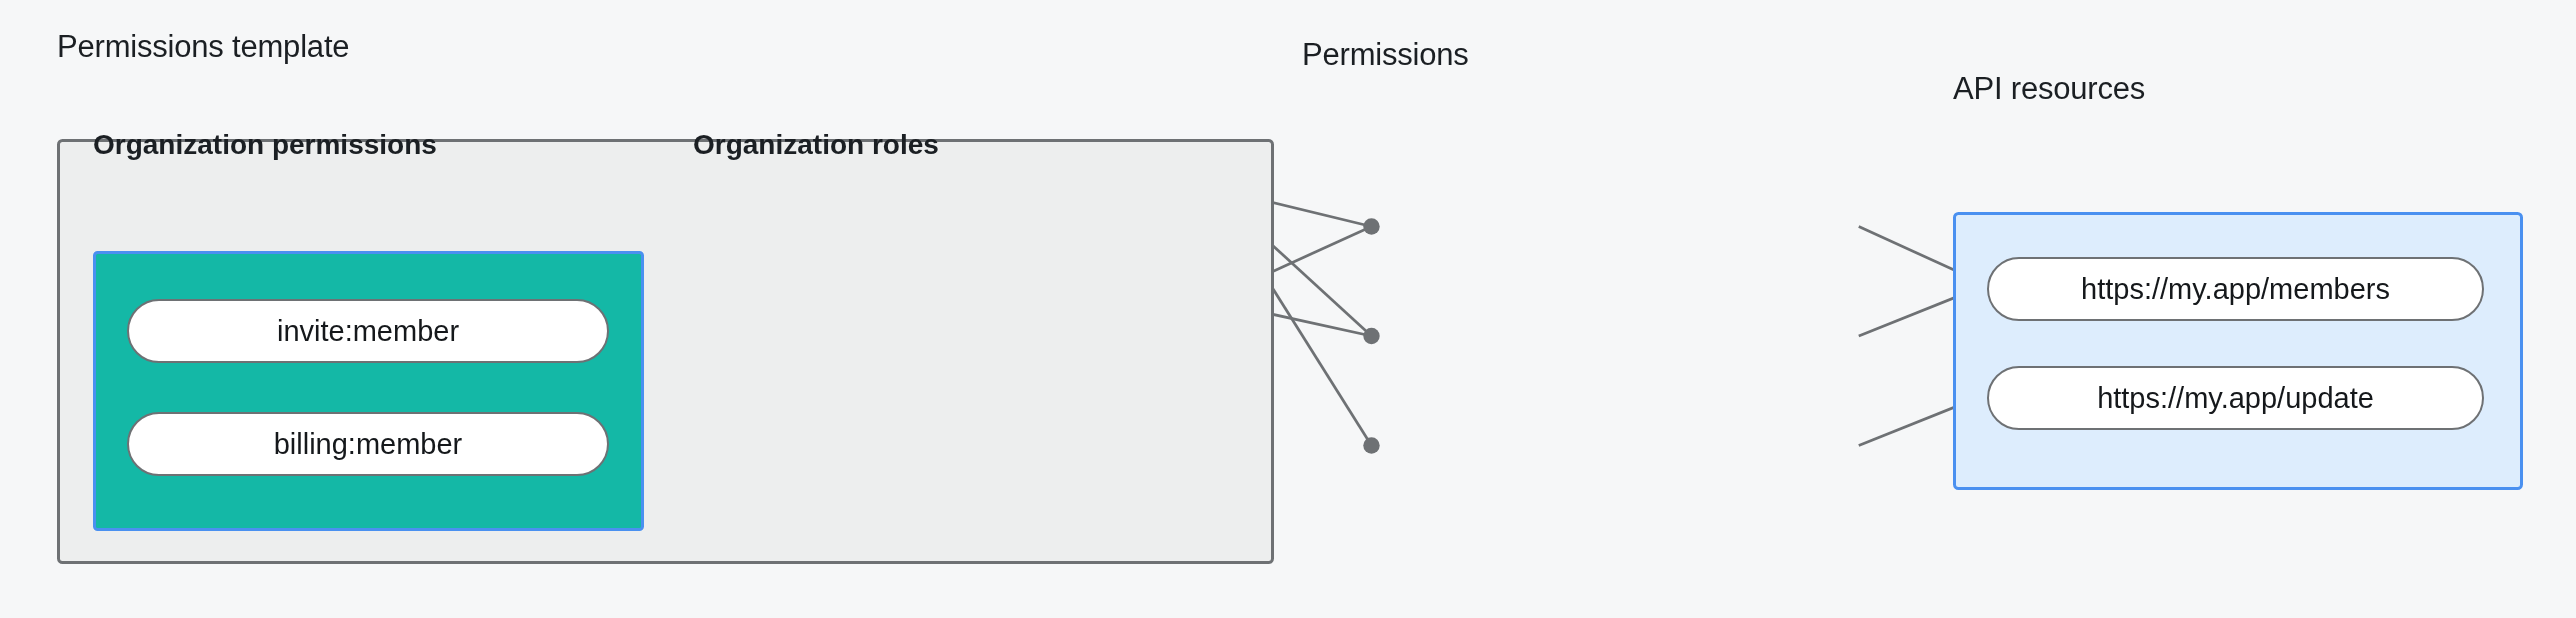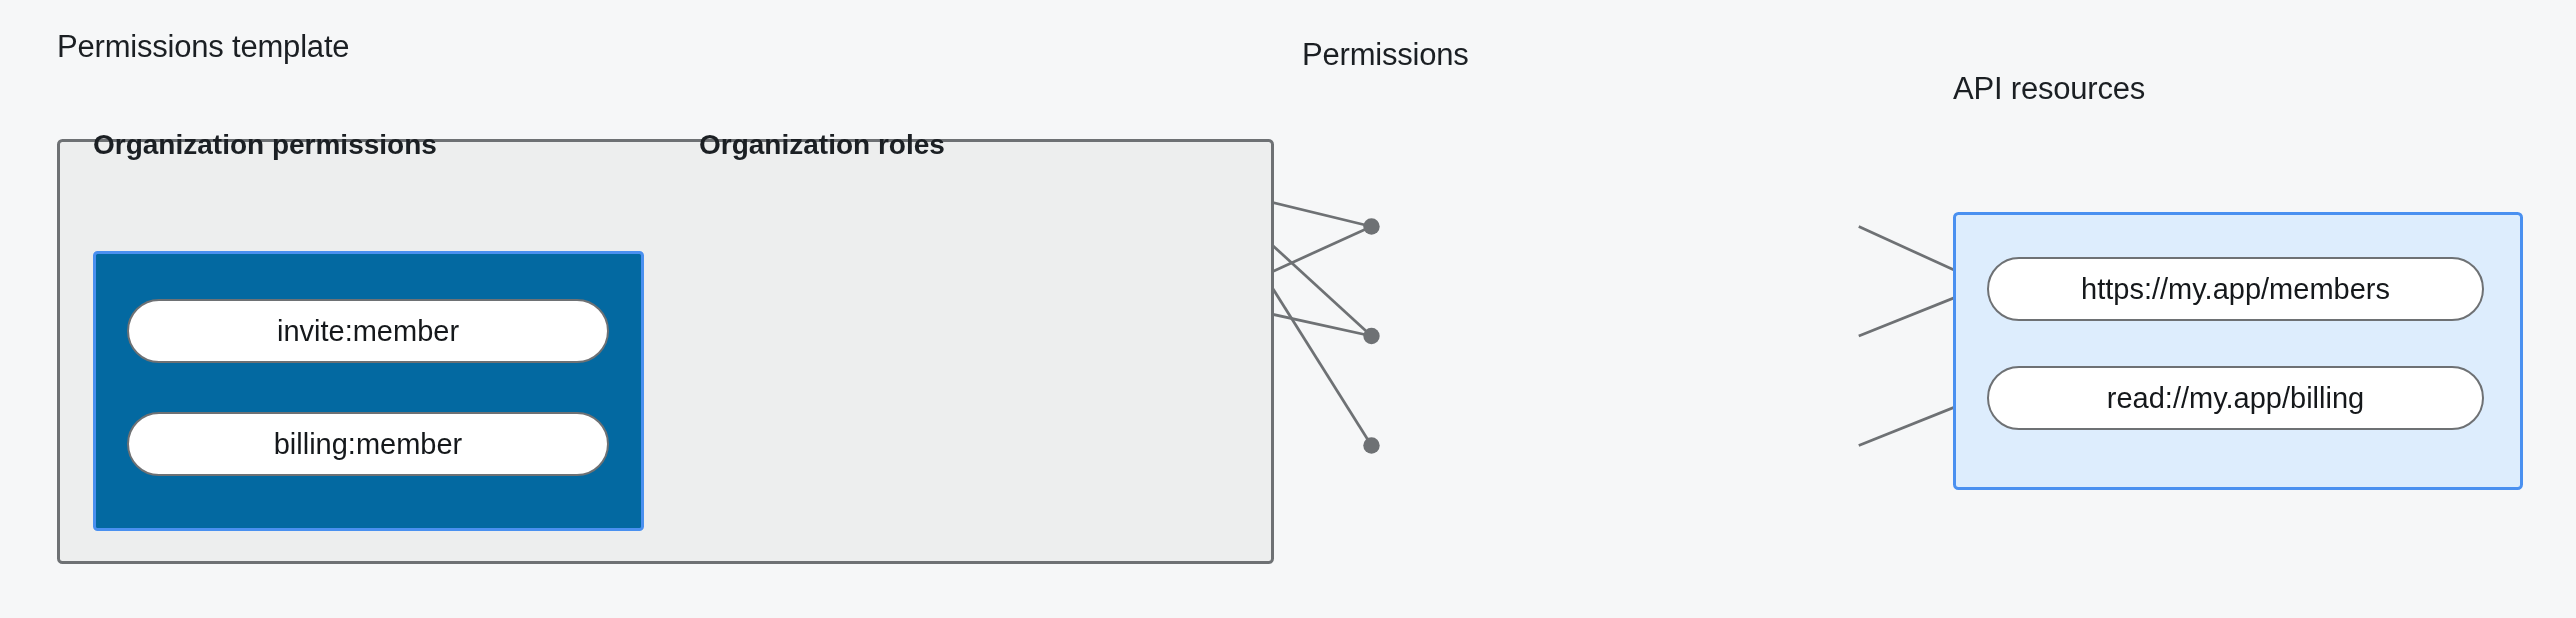--- a/index.html
+++ b/index.html
@@ -32,38 +32,38 @@
 
   
   .section-title {
     position: absolute;
     font-size: 28px;
     font-weight: 700;
     color: #1b1f23;
     white-space: nowrap;
   }
   #title-org-permissions { left: 91px; top: 94px; }
-  #title-org-roles       { left: 692px; top: 94px; margin-left: 6px; }
+  #title-org-roles       { left: 692px; top: 94px; }
 
   
   .box { position: absolute; border-radius: 5.5px; }
 
   #box-template {
     left: 57px; top: 139px;
     width: 1217px; height: 425px;
     background: #edeeee;
     border: 3.7px solid #6e7174;
   }
   
   .inner-box { position: absolute; border-radius: 4.6px; }
 
   #box-org-permissions {
     left: 33px; top: 109px;
     width: 551px; height: 280px;
-    background: #0369a1;
+    background: #14b8a6;
     border: 3.7px solid #4a90f0;
   }
   #box-org-roles {
     left: 633px; top: 109px;
     width: 551px; height: 280px;
     background: #f2e9fd;
     border: 3.7px solid #7b3ff2;
   }
   #box-permissions {
     left: 1338px; top: 149px;
@@ -172,17 +172,17 @@
     <div class="inner-box" id="box-org-permissions">
       <div class="pill pill-op" id="pill-invite-member">invite:member</div>
       <div class="pill pill-op" id="pill-delete-member">billing:member</div>
     </div>
 
   </div>
 
 
   <div class="box" id="box-api-resources">
     <div class="pill pill-api" id="pill-members-url">https://my.app/members</div>
-    <div class="pill pill-api" id="pill-billing-url">read://my.app/billing</div>
+    <div class="pill pill-api" id="pill-billing-url">https://my.app/update</div>
   </div>
 
 </div>
 
 
 </body></html>

